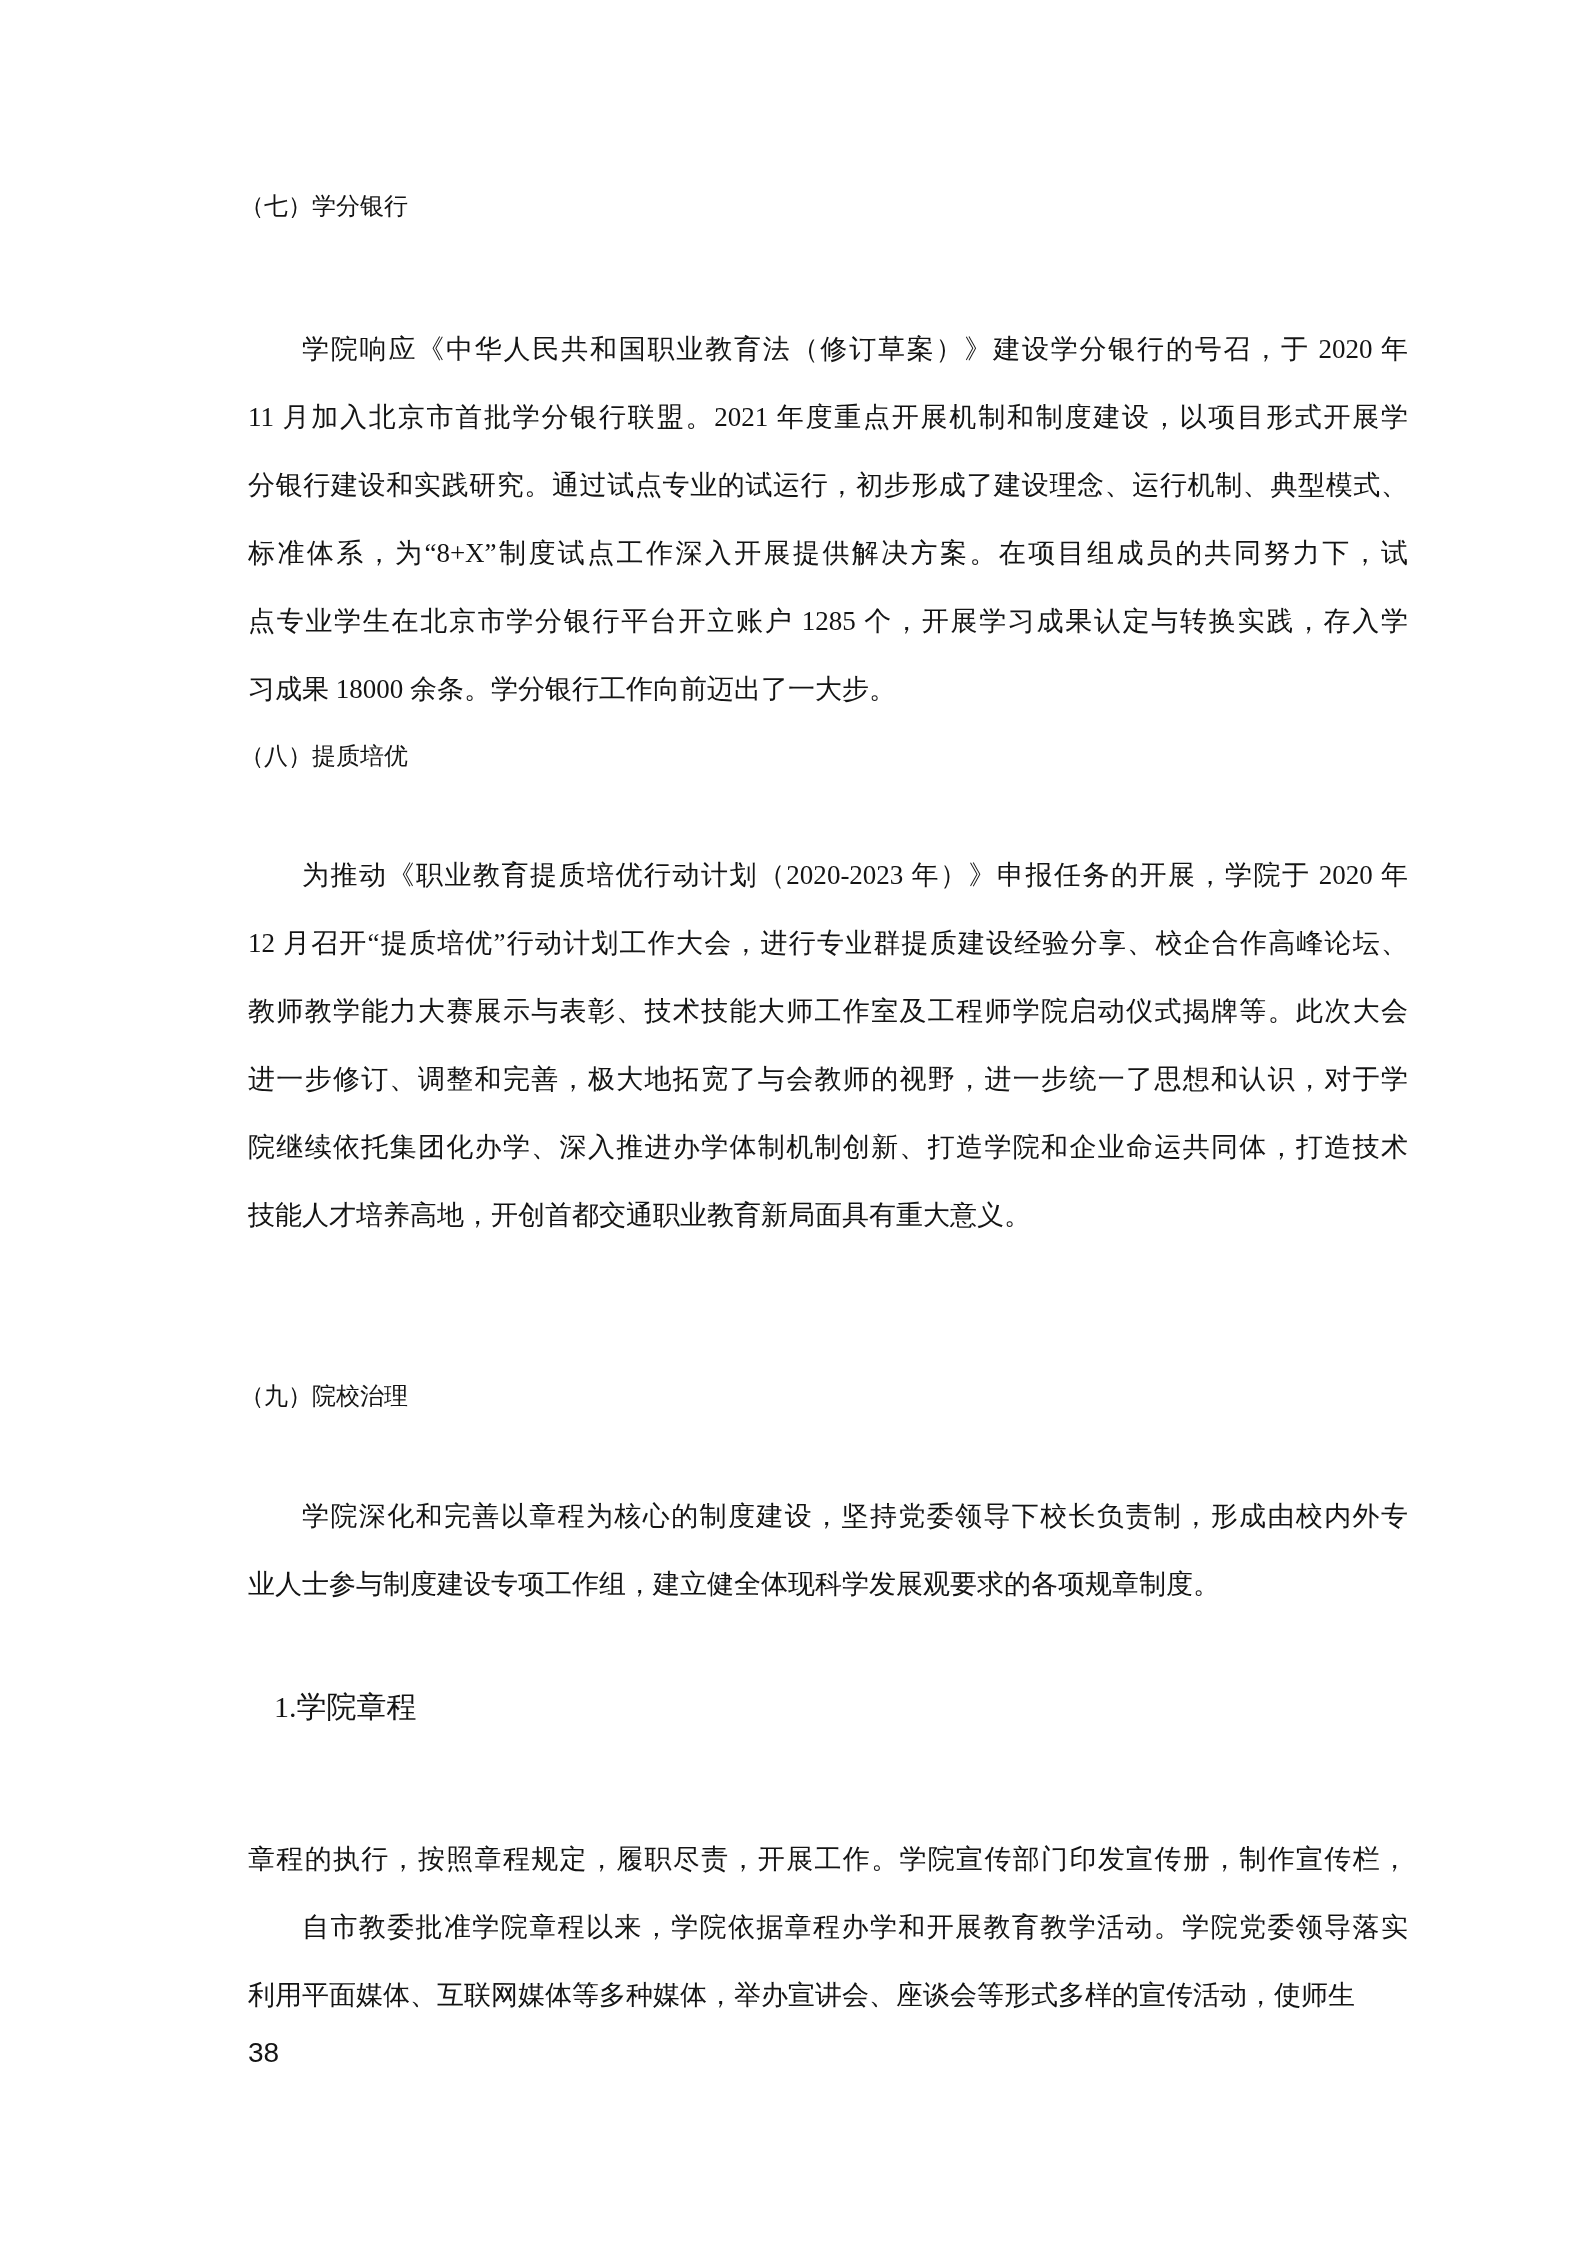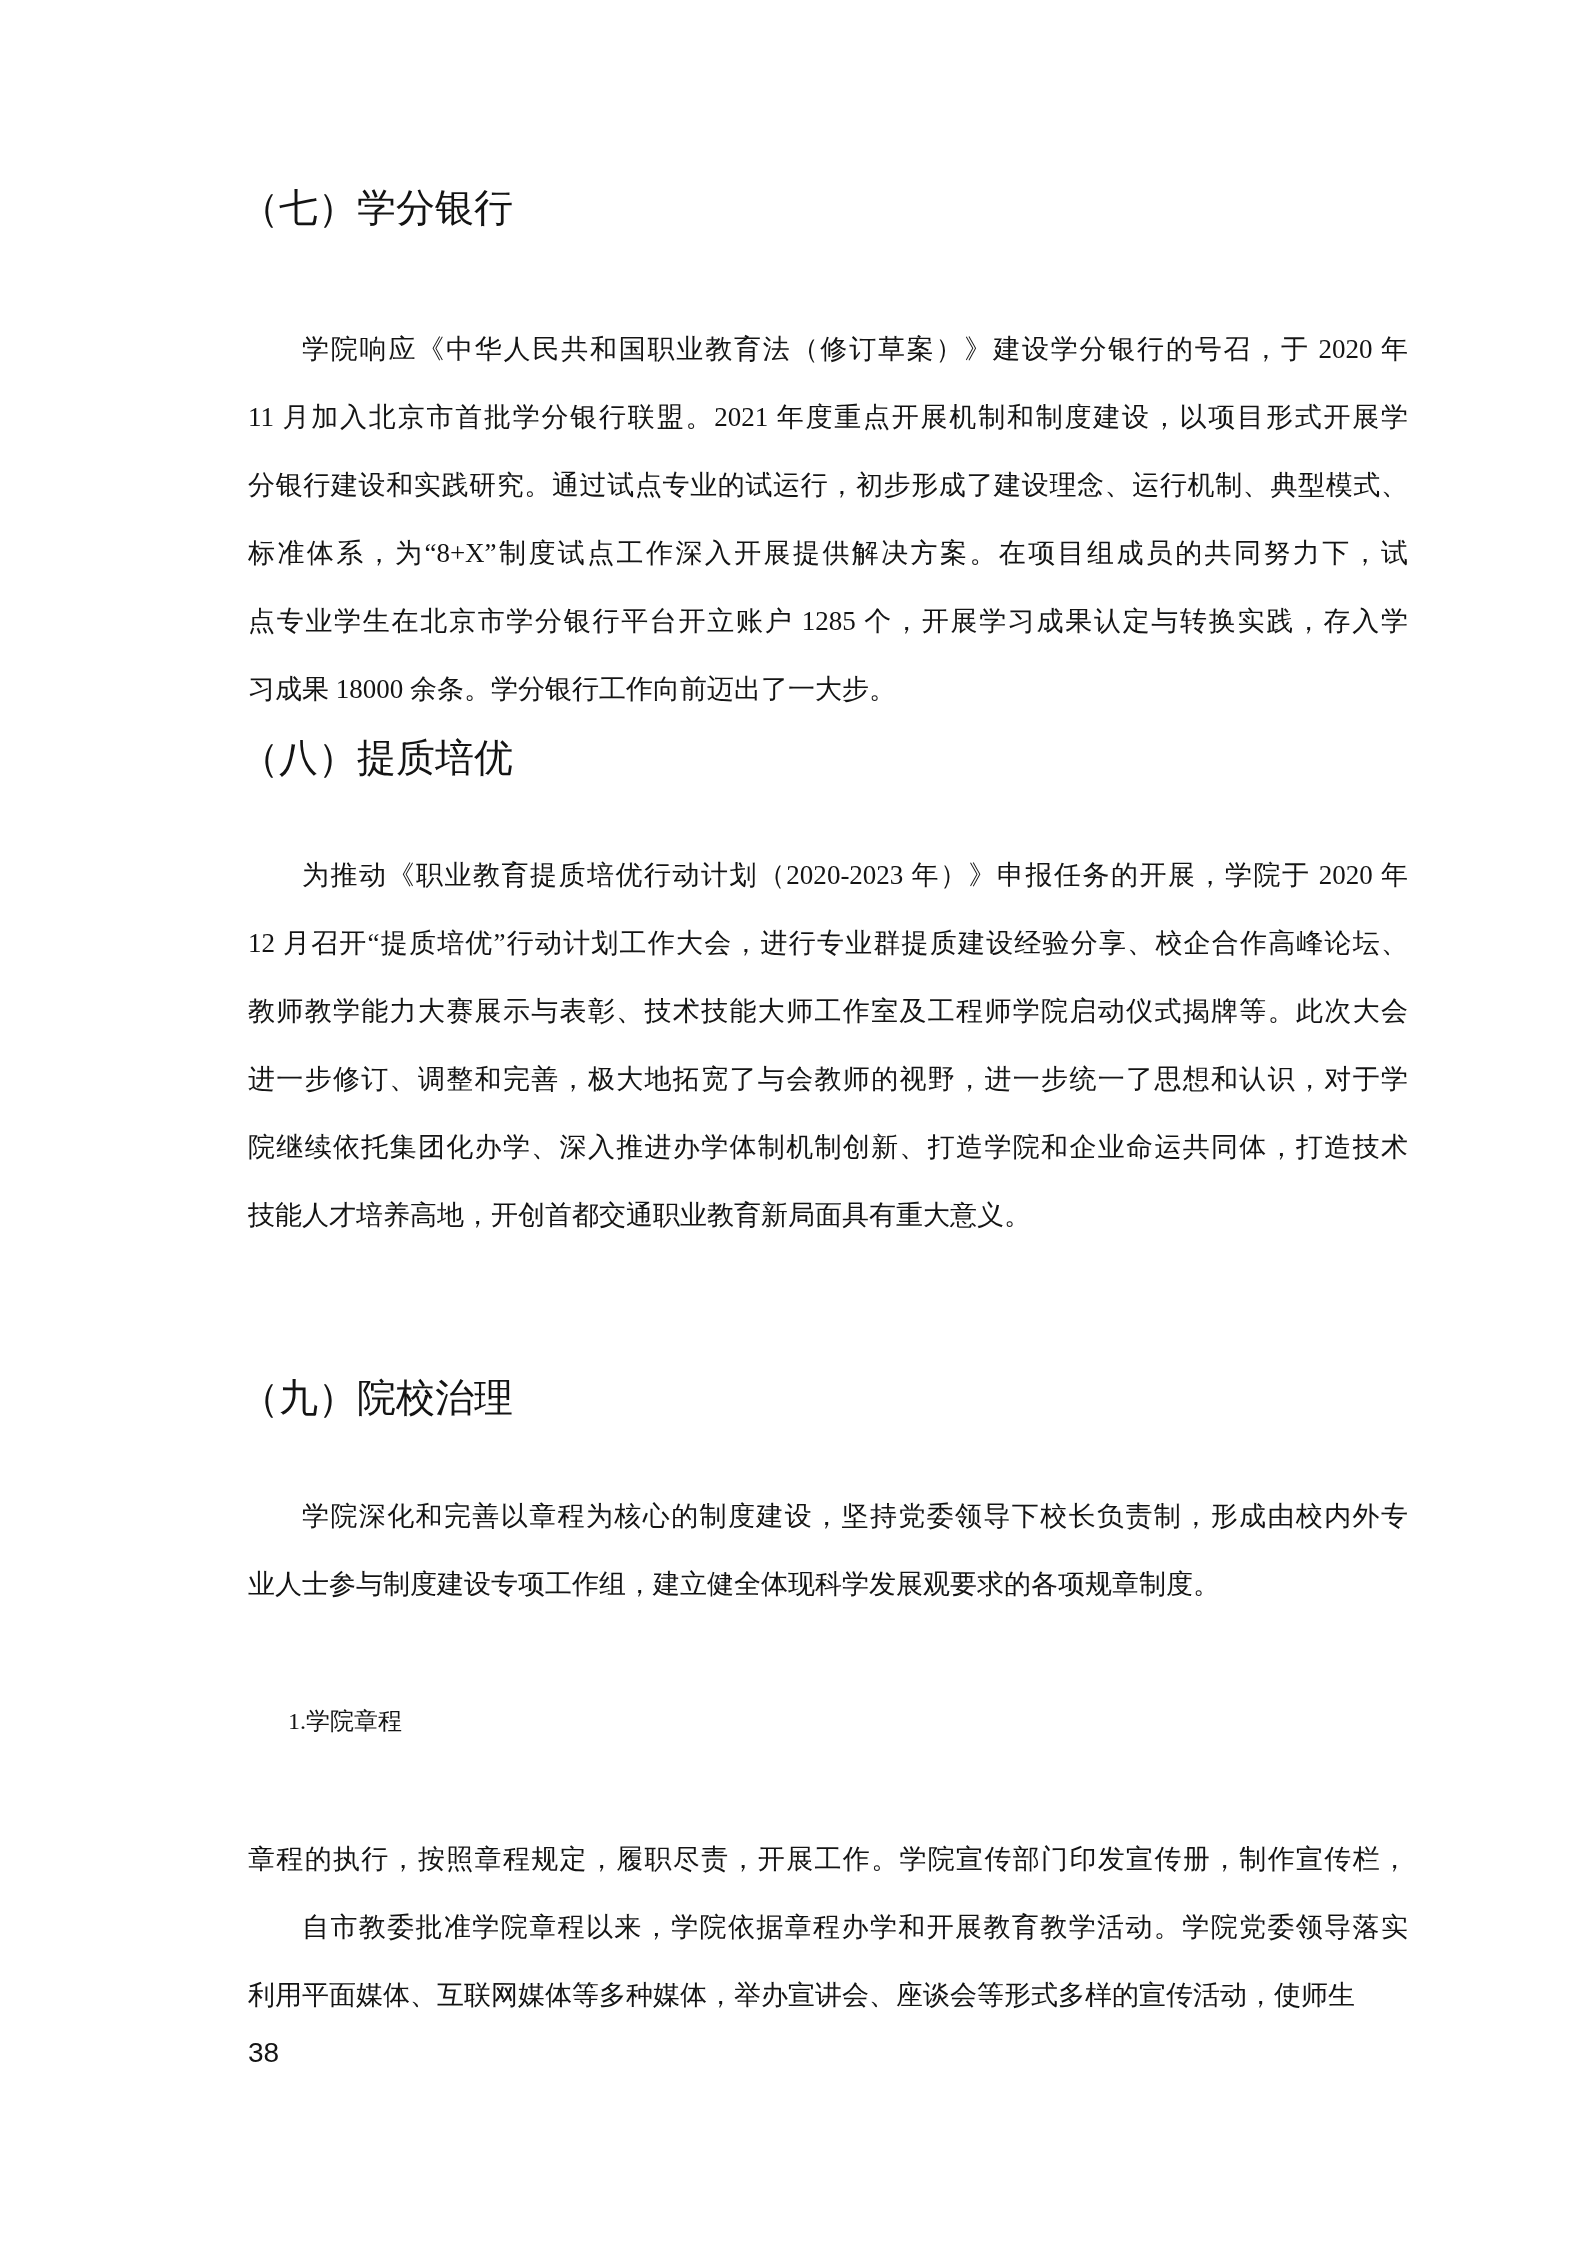--- a/index.html
+++ b/index.html
@@ -13,34 +13,35 @@
     height: 2245px;
     margin: 0 auto;
     background: #ffffff;
     color: #141414;
     font-family: "Liberation Serif", "DejaVu Serif", serif;
     overflow: hidden;
   }
   .heading {
     position: absolute;
     left: 240px;
-    font-size: 39px;
+    font-size: 24px;
     line-height: 44px;
     white-space: nowrap;
     font-weight: normal;
     margin: 0;
+    font-family: Liberation Mono, monospace;
   }
   .sub-heading {
     position: absolute;
     left: 270px;
-    font-size: 24px;
+    font-size: 30px;
     line-height: 38px;
     white-space: nowrap;
     font-weight: normal;
-    margin: 18px;
+    margin: 4px;
   }
   .para {
     position: absolute;
     left: 240px;
     width: 1160px;
     font-size: 27px;
     margin: 8px;
   }
   .pline {
     line-height: 68px;

